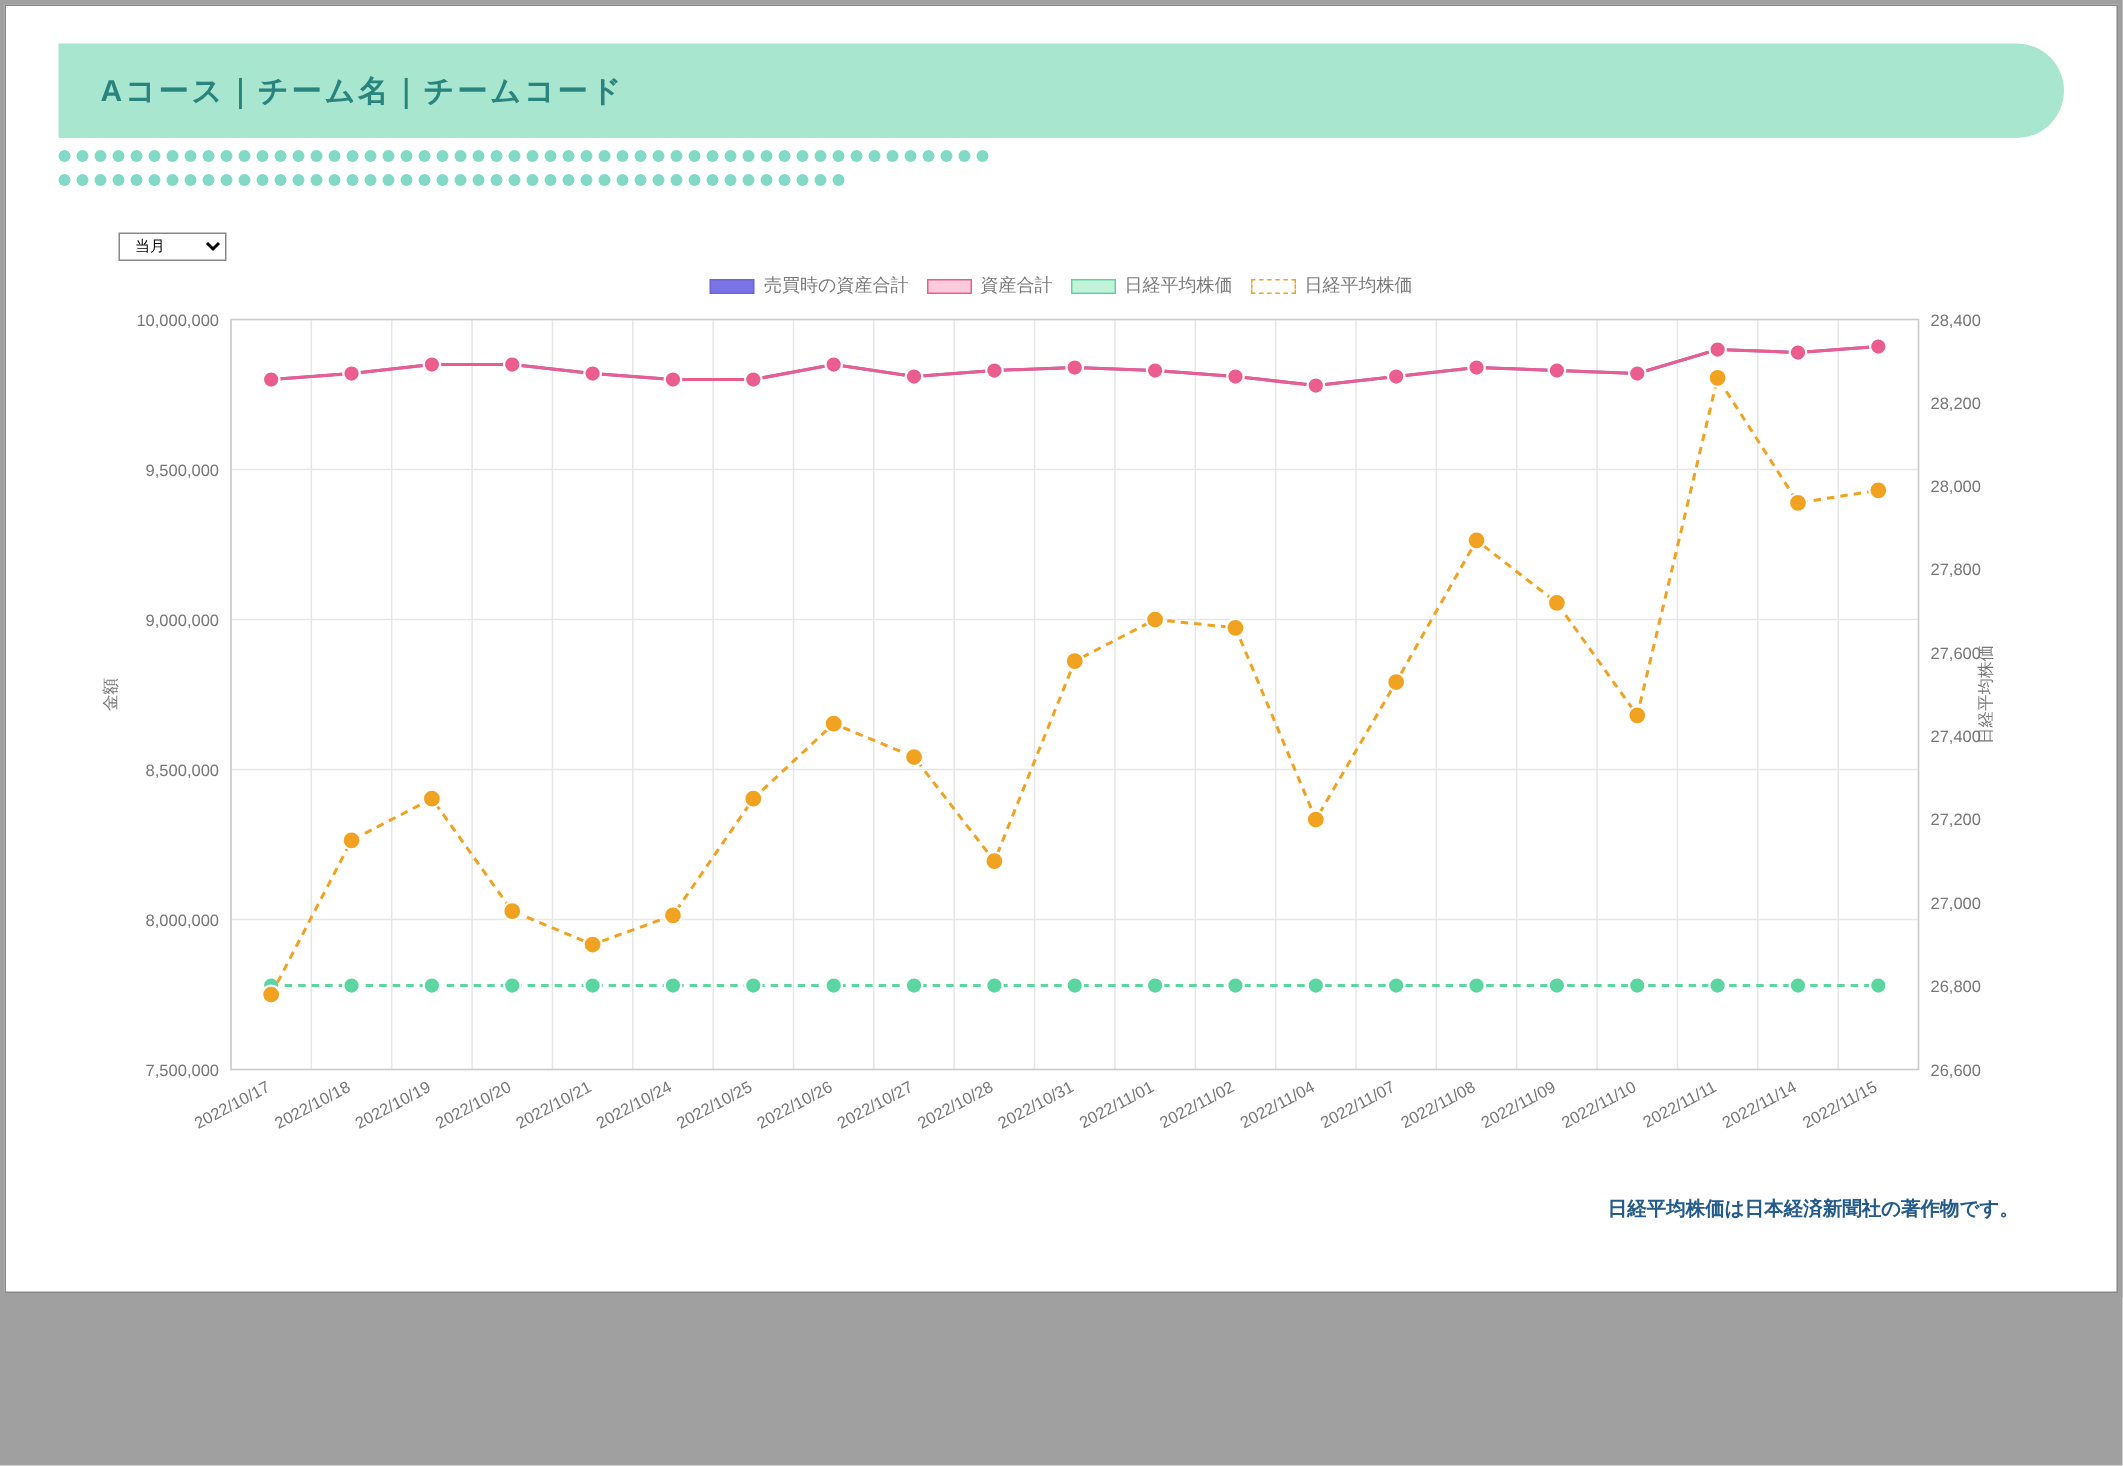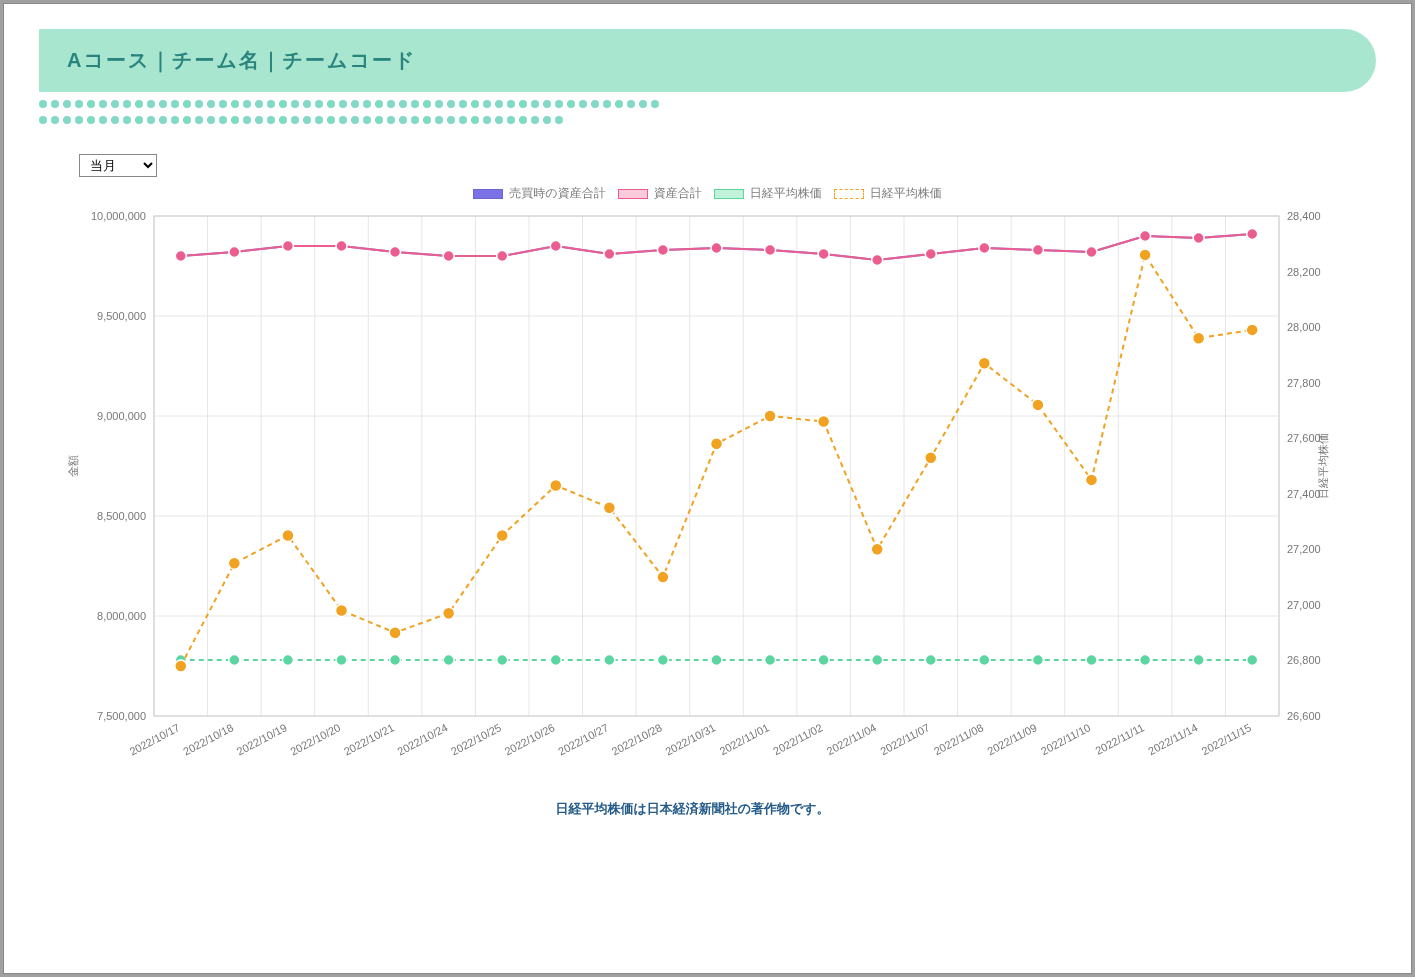--- a/index.html
+++ b/index.html
@@ -1,39 +1,39 @@
 <!DOCTYPE html>
 <html><head>
 <meta charset="utf-8">
 <style>
   * { box-sizing: border-box; }
   html, body { margin:0; padding:0; font-family:"Hiragino Sans","Meiryo",sans-serif; background:#a0a0a0; }
-  .window { background:#fff; margin:3px; border:1px solid #888; width:1409px; height:971px; overflow:hidden; }
+  .window { background:#fff; margin:3px; border:1px solid #888; width:1409px; height:859px; overflow:hidden; }
   .inner { padding:25px 35px; }
   .header-bar {
     background:#a8e6cf;
     color:#2a847e;
     font-size:20px;
     font-weight:600;
     letter-spacing:2px;
     padding:18px 28px;
     border-radius:4px 200px 200px 4px;
   }
   .dots-row { margin-top:8px; display:flex; gap:4px; }
   .dot { width:8px; height:8px; border-radius:50%; background:#82d9c6; }
   .controls { margin:30px 0 8px 40px; }
   select {
-    font-size:13px; padding:2px 24px 2px 6px; border:1px solid #888; background:#fff;font-family:Liberation Serif, serif;
+    font-size:10px; padding:2px 24px 2px 6px; border:1px solid #888; background:#fff;font-family:Liberation Serif, serif;
   }
   .chart-wrap { margin:0 20px; position:relative; }
   svg.chart { display:block; }
   .legend { display:flex; justify-content:center; gap:12px; font-size:12px; color:#7a7a7a; margin-bottom:4px;align-items:flex-end;}
   .legend-item { display:flex; align-items:center; gap:6px; }
   .legend-swatch { width:30px; height:10px; border:1px solid rgba(0,0,0,0.1); }
-  .footer-note { text-align:center; font-size:13px; color:#245b89; margin:14px 30px 0 0; font-weight:600;}
+  .footer-note { text-align:right; font-size:13px; color:#245b89; margin:14px 30px 0 0; font-weight:600;}
   .tick-label { font-size:11px; fill:#777; }
   .gridline { stroke:#e6e6e6; stroke-width:1; }
 </style>
 </head>
 <body>
 
 <div class="window">
   <div class="inner">
     <div class="header-bar">
       <span>Aコース｜チーム名｜チームコード</span>

